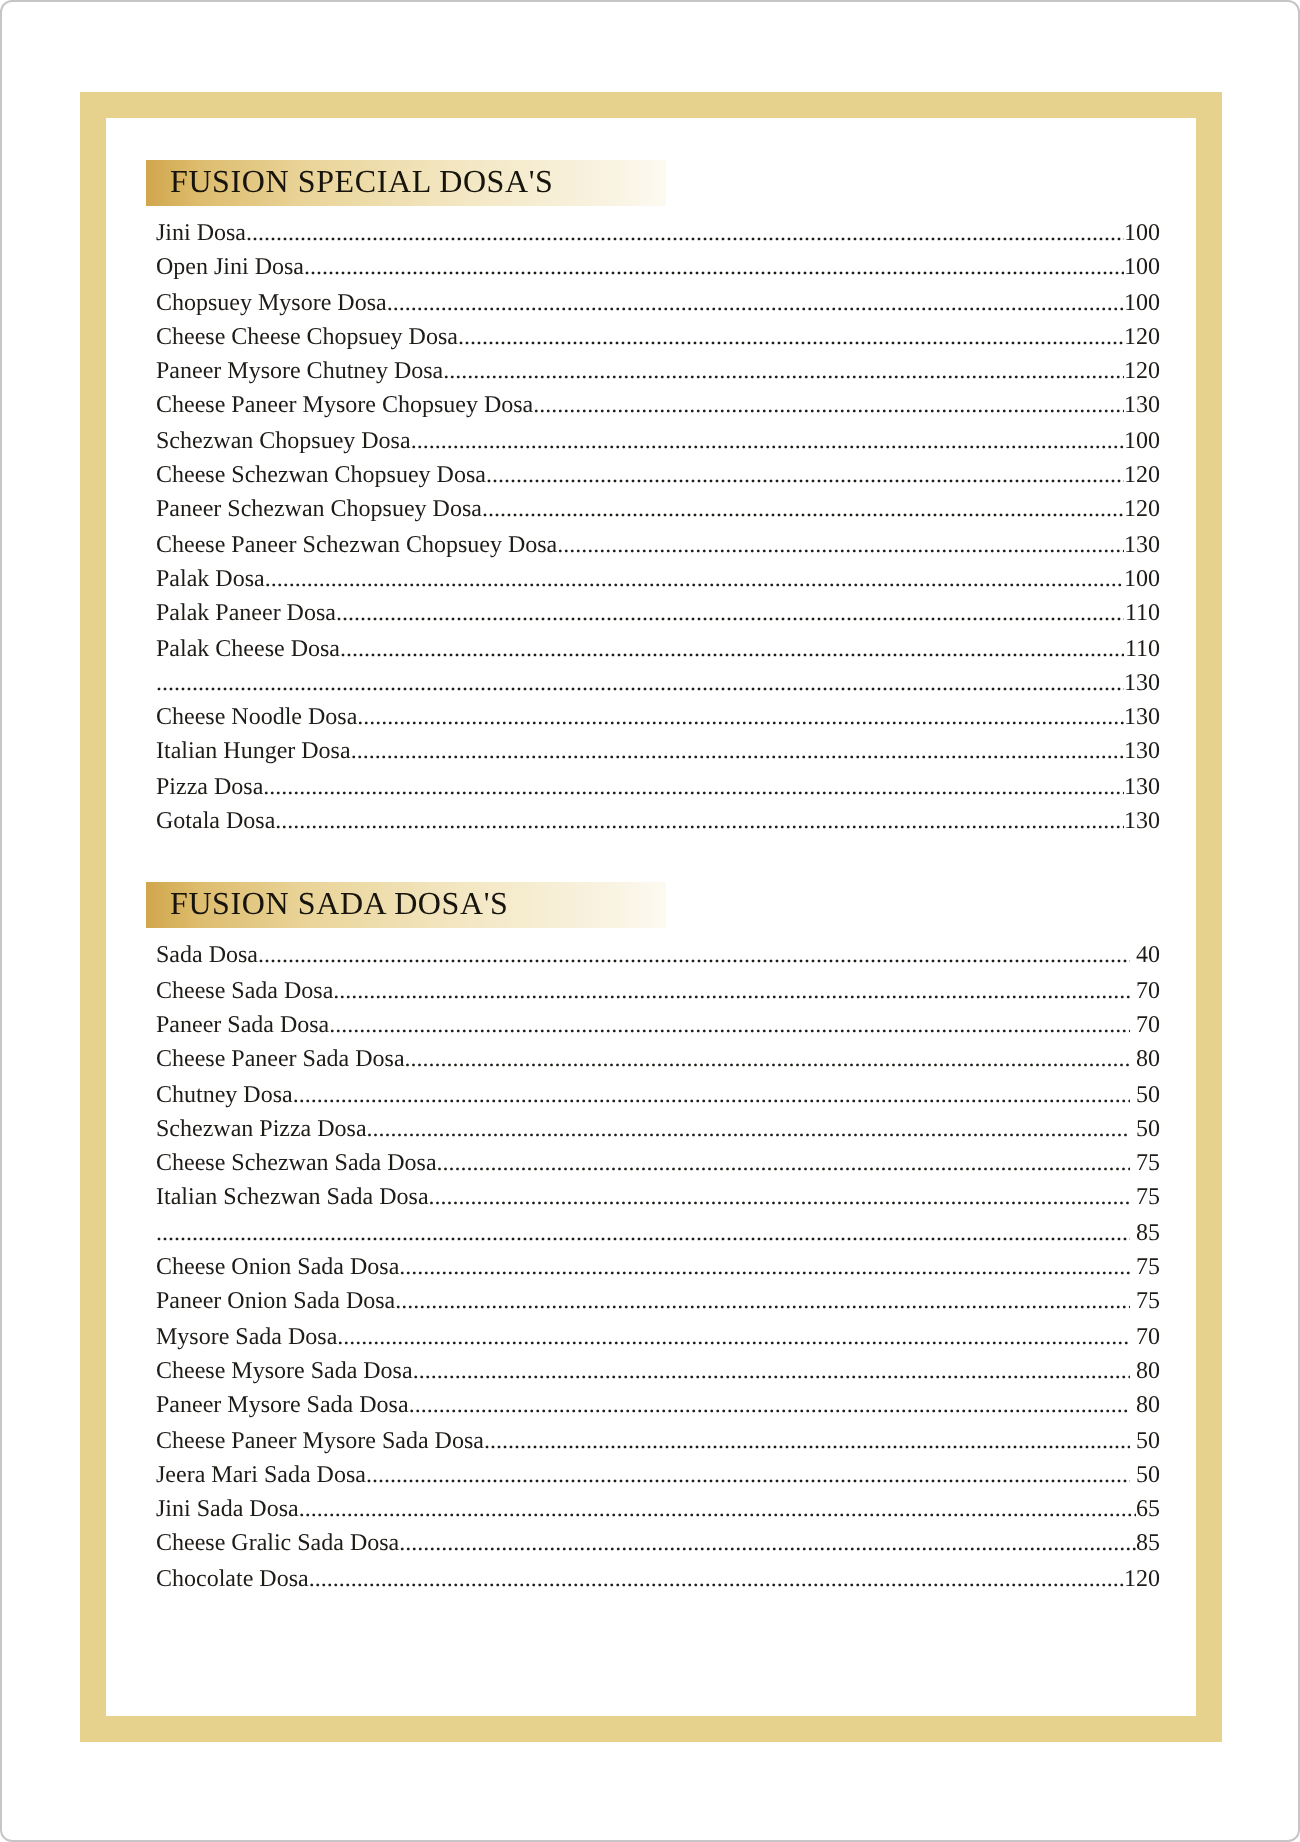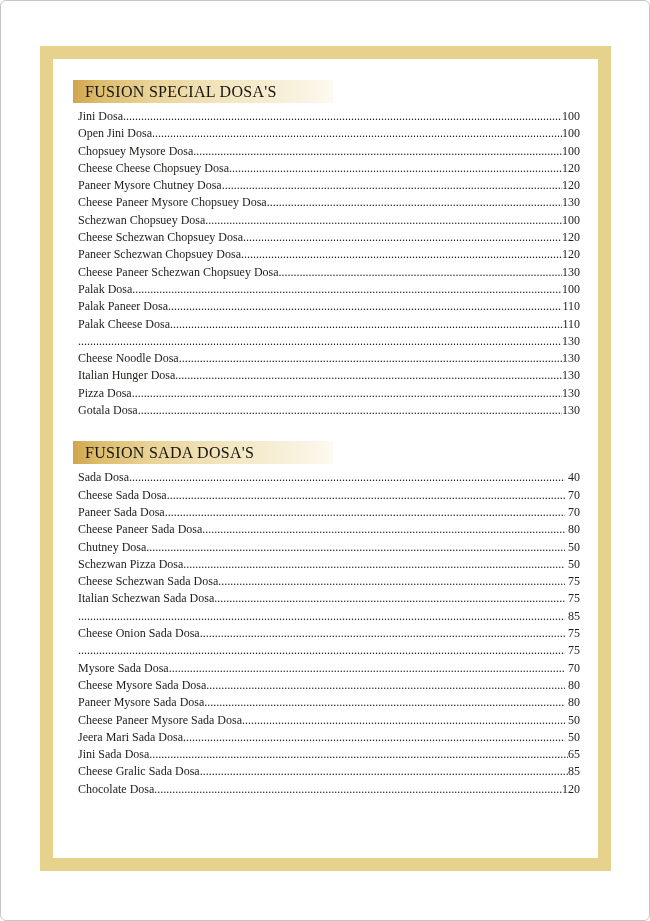--- a/index.html
+++ b/index.html
@@ -248,20 +248,21 @@
           </div>
 
 
           <div class="row">
             <span class="item-name">Cheese Onion Sada Dosa</span>
             <span class="dots"></span>
             <span class="price"> 75</span>
           </div>
 
           <div class="row">
+            <span class="item-name">Paneer Onion Sada Dosa</span>
             <span class="dots"></span>
             <span class="price"> 75</span>
           </div>
 
           <div class="row">
             <span class="item-name">Mysore Sada Dosa</span>
             <span class="dots"></span>
             <span class="price"> 70</span>
           </div>
 

